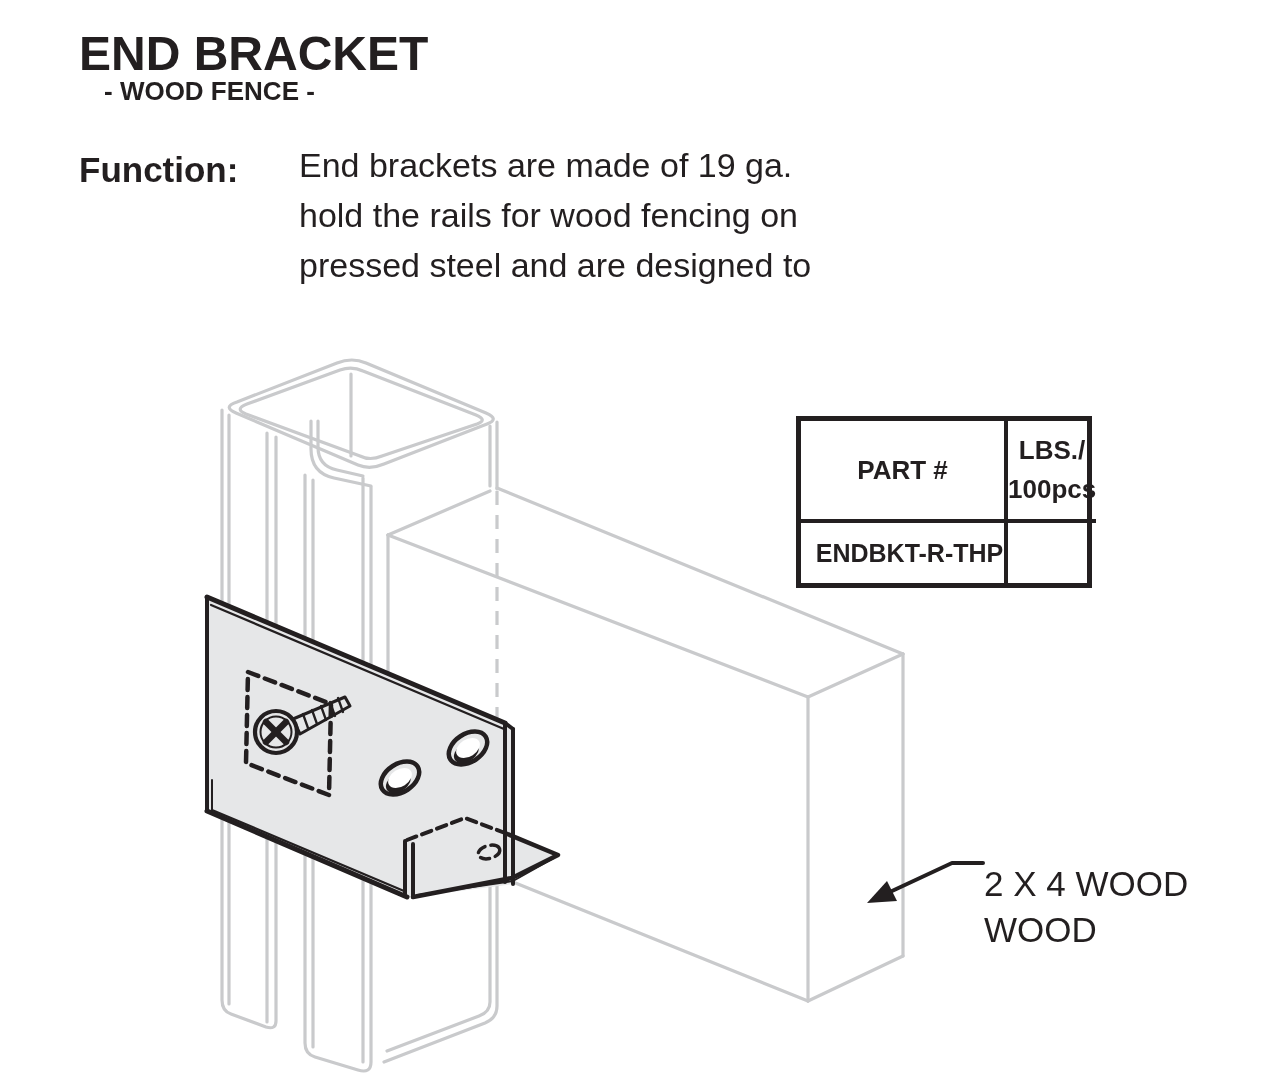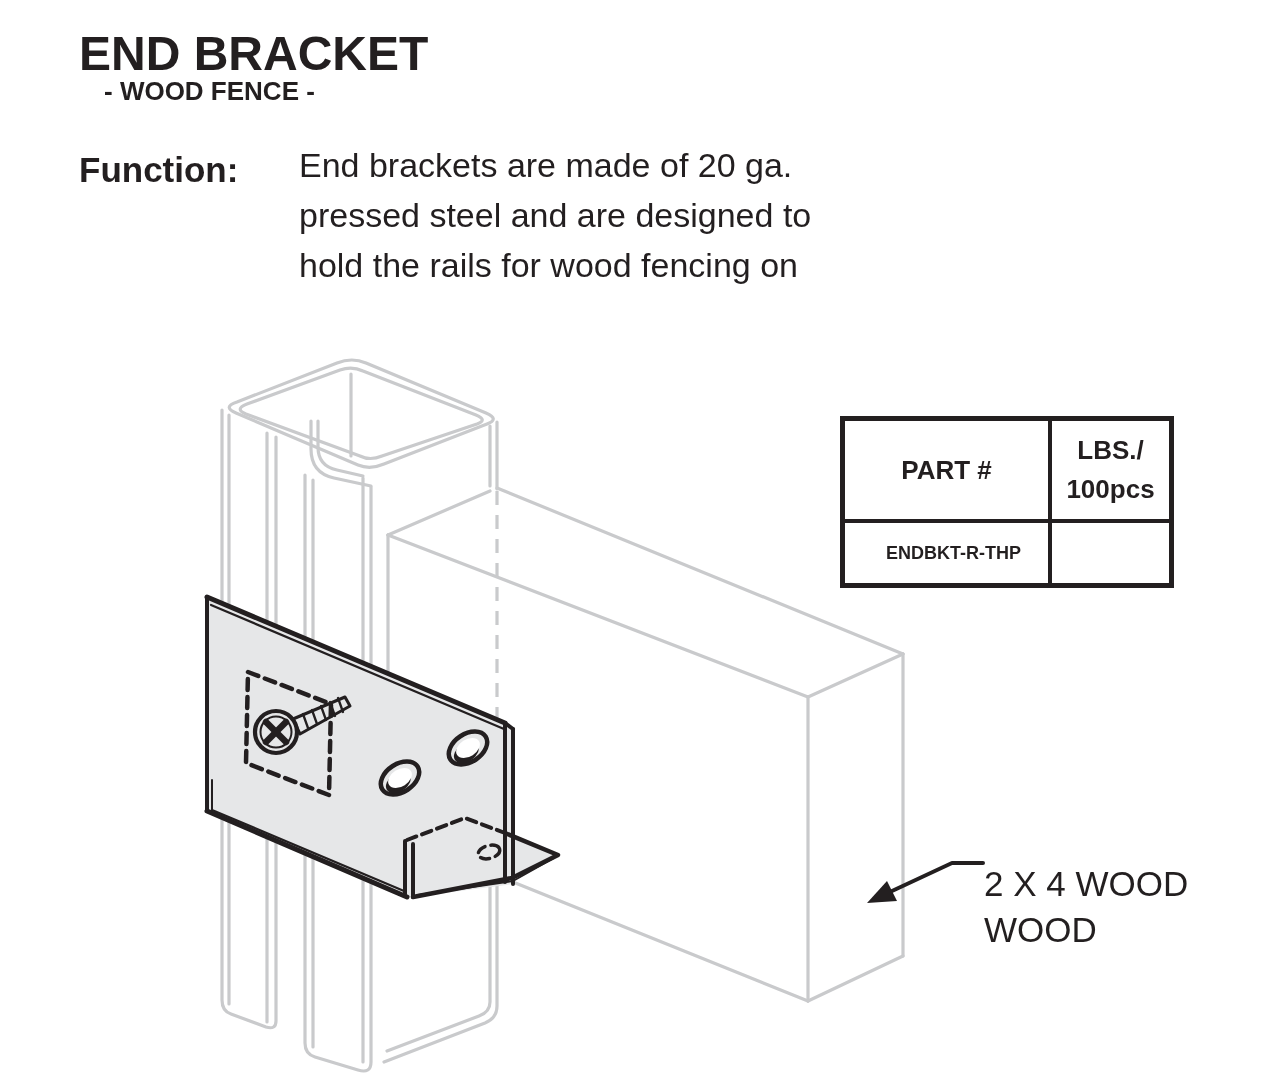--- a/index.html
+++ b/index.html
@@ -15,48 +15,48 @@
   }
   .abs{position:absolute;}
   .page-title{left:79px;top:26px;font-size:48px;font-weight:bold;letter-spacing:0px;white-space:nowrap;}
   .page-subtitle{left:104px;top:76px;font-size:26px;font-weight:bold;white-space:nowrap;}
   .function-label{left:79px;top:150px;font-size:35px;font-weight:bold;}
   .function-text{left:299px;top:140px;font-size:34px;line-height:50px;font-weight:normal;}
   .diagram-svg{left:0;top:0;}
   .rail-label{left:984px;top:861px;font-size:35px;line-height:46px;font-weight:normal;}
   
   .spec-table{
-    left:840px;top:416px;width:334px;height:172px;border:5px solid var(--ink);
+    left:796px;top:416px;width:296px;height:172px;border:5px solid var(--ink);
     box-sizing:border-box;display:grid;grid-template-columns:207px 1fr;grid-template-rows:102px 1fr;
   }
   .spec-cell{display:flex;align-items:center;justify-content:center;flex-direction:column;
     font-weight:bold;font-size:26px;box-sizing:border-box;text-align:center;}
   .cell-br{border-right:4px solid var(--ink);}
   .cell-bb{border-bottom:4px solid var(--ink);}
   .weight-header-line{line-height:39px;}
-  .part-cell{font-size:18px;padding-left:14px;}
+  .part-cell{font-size:25px;padding-left:14px;}
   
   .gray-line{stroke:var(--drawing-gray);fill:none;stroke-width:3.2;stroke-linecap:round;stroke-linejoin:round;}
   .gray-dash{stroke:var(--drawing-gray);fill:none;stroke-width:3.2;stroke-dasharray:14 10;stroke-linecap:butt;}
   .ink-line{stroke:var(--ink);fill:none;stroke-linecap:round;stroke-linejoin:round;}
   .bracket-face{fill:var(--bracket-fill);stroke:none;}
 </style>
 </head>
 <body>
 
 <div class="page">
 
   <div class="abs page-title">END BRACKET</div>
   <div class="abs page-subtitle">- WOOD FENCE -</div>
 
   <div class="abs function-label">Function:</div>
   <div class="abs function-text">
-    <div>End brackets are made of 20 ga.</div>
+    <div>End brackets are made of 19 ga.</div>
+    <div>hold the rails for wood fencing on</div>
     <div>pressed steel and are designed to</div>
-    <div>hold the rails for wood fencing on</div>
   </div>
 
   <svg class="abs diagram-svg" width="1261" height="1091" viewBox="0 0 1261 1091">
 
     <g>
 
       <path class="gray-line" d="M 237,402 L 337,363 Q 352,357 366,363 L 486,413 Q 500,419 487,424 L 384,464 Q 370,470 358,465 L 236,413 Q 222,407 237,402 Z"></path>
 
       <path class="gray-line" d="M 247,404 L 340,370 Q 352,366 363,371 L 476,415 Q 488,420 477,424 L 382,456 Q 370,461 360,456 L 246,414 Q 234,409 247,404 Z"></path>
 

